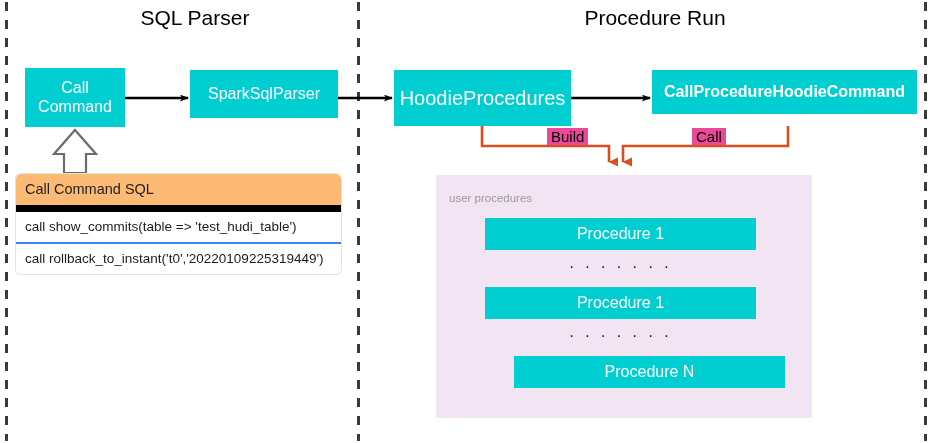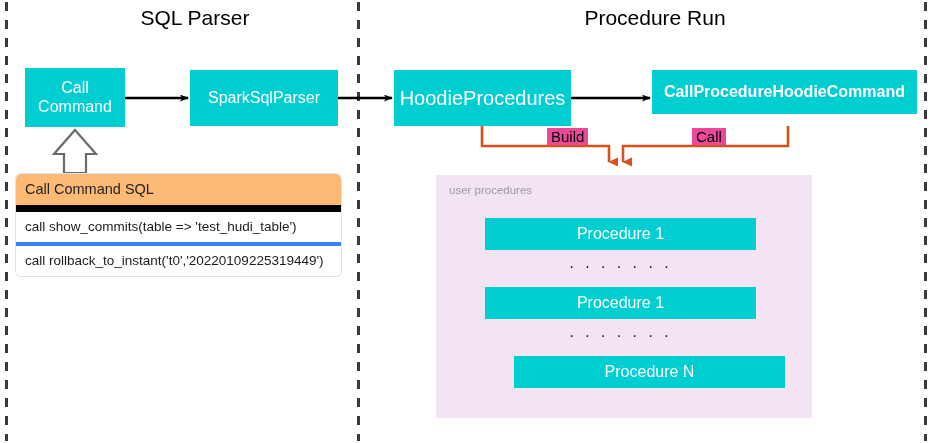--- a/index.html
+++ b/index.html
@@ -46,21 +46,21 @@
     text-align: center;
     white-space: nowrap;
     font-family: "Liberation Sans", sans-serif;
   }
   
   #node-call-command {
     left: 25px;  top: 68px;  width: 100px; height: 59px;
     font-size: 16px;
   }
   #node-spark-sql-parser {
-    left: 190px; top: 70px; width: 148px; height: 56px;
+    left: 190px; top: 70px; width: 148px; height: 48px;
     font-size: 16px;
   }
   
   #node-hoodie-procedures {
     left: 394px; top: 70px; width: 177px; height: 56px;
     font-size: 20px;
   }
   #node-call-procedure-command {
     left: 652px; top: 70px; width: 265px; height: 44px;
     font-size: 16px;
@@ -84,41 +84,41 @@
     font-size: 14.5px;
     padding: 7px 9px 8px 9px;
     border-bottom: 7px solid #000000;
     border-radius: 5px 5px 0 0;
   }
   #sql-table .sql-row {
     background: #ffffff;
     color: #1c1c1c;
     font-size: 13.5px;
     padding: 7px 9px 8px 9px;
-    border-bottom: 4px solid #3b82f6;
+    border-bottom: 2px solid #3b82f6;
     white-space: nowrap;
   }
   #sql-table .sql-row:last-child {
     border-bottom: none;
     border-radius: 0 0 5px 5px;
   }
   
   #user-procedures-panel {
     position: absolute;
     left: 436px;
     top: 175px;
     width: 376px;
     height: 243px;
     background: #f3e4f3;
     box-sizing: border-box;
   }
   #user-procedures-label {
     position: absolute;
     left: 449px;
-    top: 184px;
+    top: 192px;
     font-size: 11.5px;
     color: #9a9a9a;
     font-family: "Liberation Sans", sans-serif;
     white-space: nowrap;
   }
   .proc-node {
     position: absolute;
     left: 485px;
     width: 271px;
     height: 32px;

